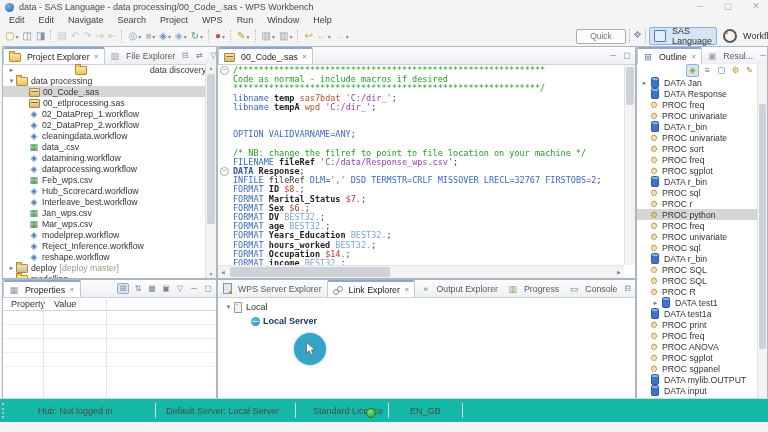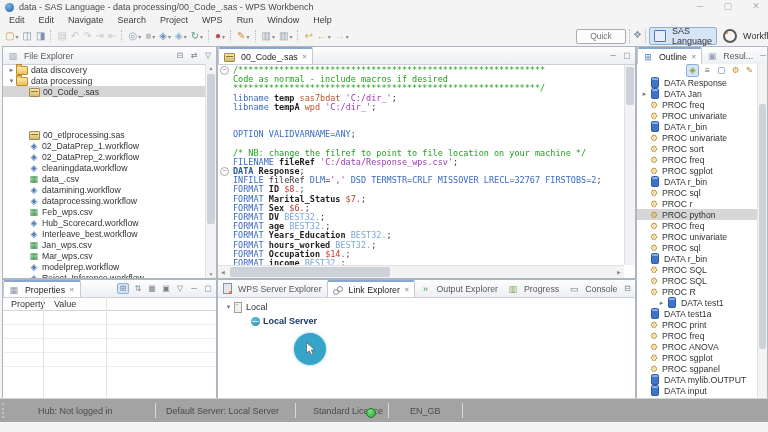--- a/index.html
+++ b/index.html
@@ -107,21 +107,21 @@
                 background:#35a4c8;box-shadow:0 0 3px rgba(53,164,200,.6);}
   #click-circle svg{position:absolute;left:11px;top:9px;}
   
   #ol-toolbar{position:absolute;top:17px;left:0;right:0;height:13px;display:flex;justify-content:flex-end;
               align-items:center;gap:3px;padding-right:12px;background:#fff;}
   #ol-toolbar .si{width:11px;height:11px;text-align:center;font-size:8.5px;line-height:11px;}
   #ol-list{position:absolute;top:30px;left:0;right:9px;bottom:0;overflow:hidden;}
   #ol-list .trow{height:11.03px;}
   #ol-vscroll{width:9px;top:17px;}
   
-  #statusbar{left:0;right:0;top:398px;height:23px;background:#a3a3a3;border-top:1px solid #d4d4d4;}
+  #statusbar{left:0;right:0;top:398px;height:23px;background:#14b8a6;border-top:1px solid #d4d4d4;}
   #statusbar .sbt{position:absolute;top:7px;color:#4a4a4a;white-space:nowrap;}
   .sbsep{position:absolute;top:4px;height:15px;border-left:1px solid #dadada;}
   #sb-grip{position:absolute;left:2px;top:4px;height:15px;border-left:2px dotted #c2c2c2;}
   #lic-dot{position:absolute;left:366px;top:9px;width:8px;height:8px;border-radius:50%;
            background:radial-gradient(circle at 35% 30%,#7ce07e,#2da335);border:1px solid #1d7a24;}
 </style>
 </head>
 <body>
 
 <div id="titlebar" class="abs">
@@ -236,47 +236,52 @@
       <span>SAS Language</span>
     </span>
     <span class="persp">
       <span class="ic ic-flow"></span>
       <span>Workflow</span>
     </span>
   </div>
 
 <div id="project-explorer" class="panel">
   <div class="tabstrip">
+      <span class="tab active">
+        <span class="ic ic-folder"></span>
+        <span>Project Explorer</span>
+        <span class="tab-close">✕</span>
+      </span>
       <span class="tab">
         <span class="ic" style="color: rgb(152, 162, 176);">▧</span>
         <span>File Explorer</span>
       </span>
       <span class="strip-icons">
         <span class="si">⊟</span>
         <span class="si">⇄</span>
         <span class="si">▽</span>
       </span>
     </div>
   <div class="tree" id="pe-tree">
-      <div class="trow" style="padding-left: 4px;">
+      <div class="trow" style="padding-left: 4px; justify-content: space-between;">
         <span class="exp">▸</span>
         <span class="ic ic-folder"></span>
         <span>data discovery</span>
       </div>
       <div class="trow" style="padding-left: 4px;">
         <span class="exp">▾</span>
         <span class="ic ic-folder"></span>
         <span>data processing</span>
       </div>
       <div class="trow sel" style="padding-left: 17px;">
         <span class="exp"></span>
         <span class="ic ic-sas"></span>
         <span>00_Code_.sas</span>
       </div>
-      <div class="trow" style="padding-left: 17px; margin-top: 32px;">
+      <div class="trow" style="padding-left: 17px;">
         <span class="exp"></span>
         <span class="ic ic-sas"></span>
         <span>00_etlprocessing.sas</span>
       </div>
       <div class="trow" style="padding-left: 17px;">
         <span class="exp"></span>
         <span class="ic" style="color: rgb(74, 122, 181);">◈</span>
         <span>02_DataPrep_1.workflow</span>
       </div>
       <div class="trow" style="padding-left: 17px;">
@@ -479,30 +484,30 @@
     </div>
   <div id="ol-toolbar">
       <span class="si hl" style="color: rgb(138, 163, 58);">◈</span>
       <span class="si" style="color: rgb(85, 85, 85);">≡</span>
       <span class="si" style="color: rgb(74, 122, 181);">▢</span>
       <span class="si" style="color: rgb(200, 146, 42);">⚙</span>
       <span class="si" style="color: rgb(184, 134, 42);">✎</span>
     </div>
   <div id="ol-list">
       <div class="trow" style="padding-left: 3px;">
+        <span class="exp">▸</span>
+        <span class="ic ic-data"></span>
+        <span>DATA Jan</span>
+      </div>
+      <div class="trow" style="padding-left: 3px;">
         <span class="exp"></span>
         <span class="ic ic-data"></span>
         <span>DATA Response</span>
       </div>
       <div class="trow" style="padding-left: 3px;">
-        <span class="exp">▸</span>
-        <span class="ic ic-data"></span>
-        <span>DATA Jan</span>
-      </div>
-      <div class="trow" style="padding-left: 3px;">
         <span class="exp"></span>
         <span class="ic" style="color: rgb(200, 146, 42);">⚙</span>
         <span>PROC freq</span>
       </div>
       <div class="trow" style="padding-left: 3px;">
         <span class="exp"></span>
         <span class="ic" style="color: rgb(200, 146, 42);">⚙</span>
         <span>PROC univariate</span>
       </div>
       <div class="trow" style="padding-left: 3px;">
@@ -578,21 +583,21 @@
       <div class="trow" style="padding-left: 3px;">
         <span class="exp"></span>
         <span class="ic" style="color: rgb(200, 146, 42);">⚙</span>
         <span>PROC SQL</span>
       </div>
       <div class="trow" style="padding-left: 3px;">
         <span class="exp"></span>
         <span class="ic" style="color: rgb(200, 146, 42);">⚙</span>
         <span>PROC R</span>
       </div>
-      <div class="trow" style="padding-left: 20px;">
+      <div class="trow" style="padding-left: 14px;">
         <span class="exp">▸</span>
         <span class="ic ic-data"></span>
         <span>DATA test1</span>
       </div>
       <div class="trow" style="padding-left: 3px;">
         <span class="exp"></span>
         <span class="ic ic-data"></span>
         <span>DATA test1a</span>
       </div>
       <div class="trow" style="padding-left: 3px;">

